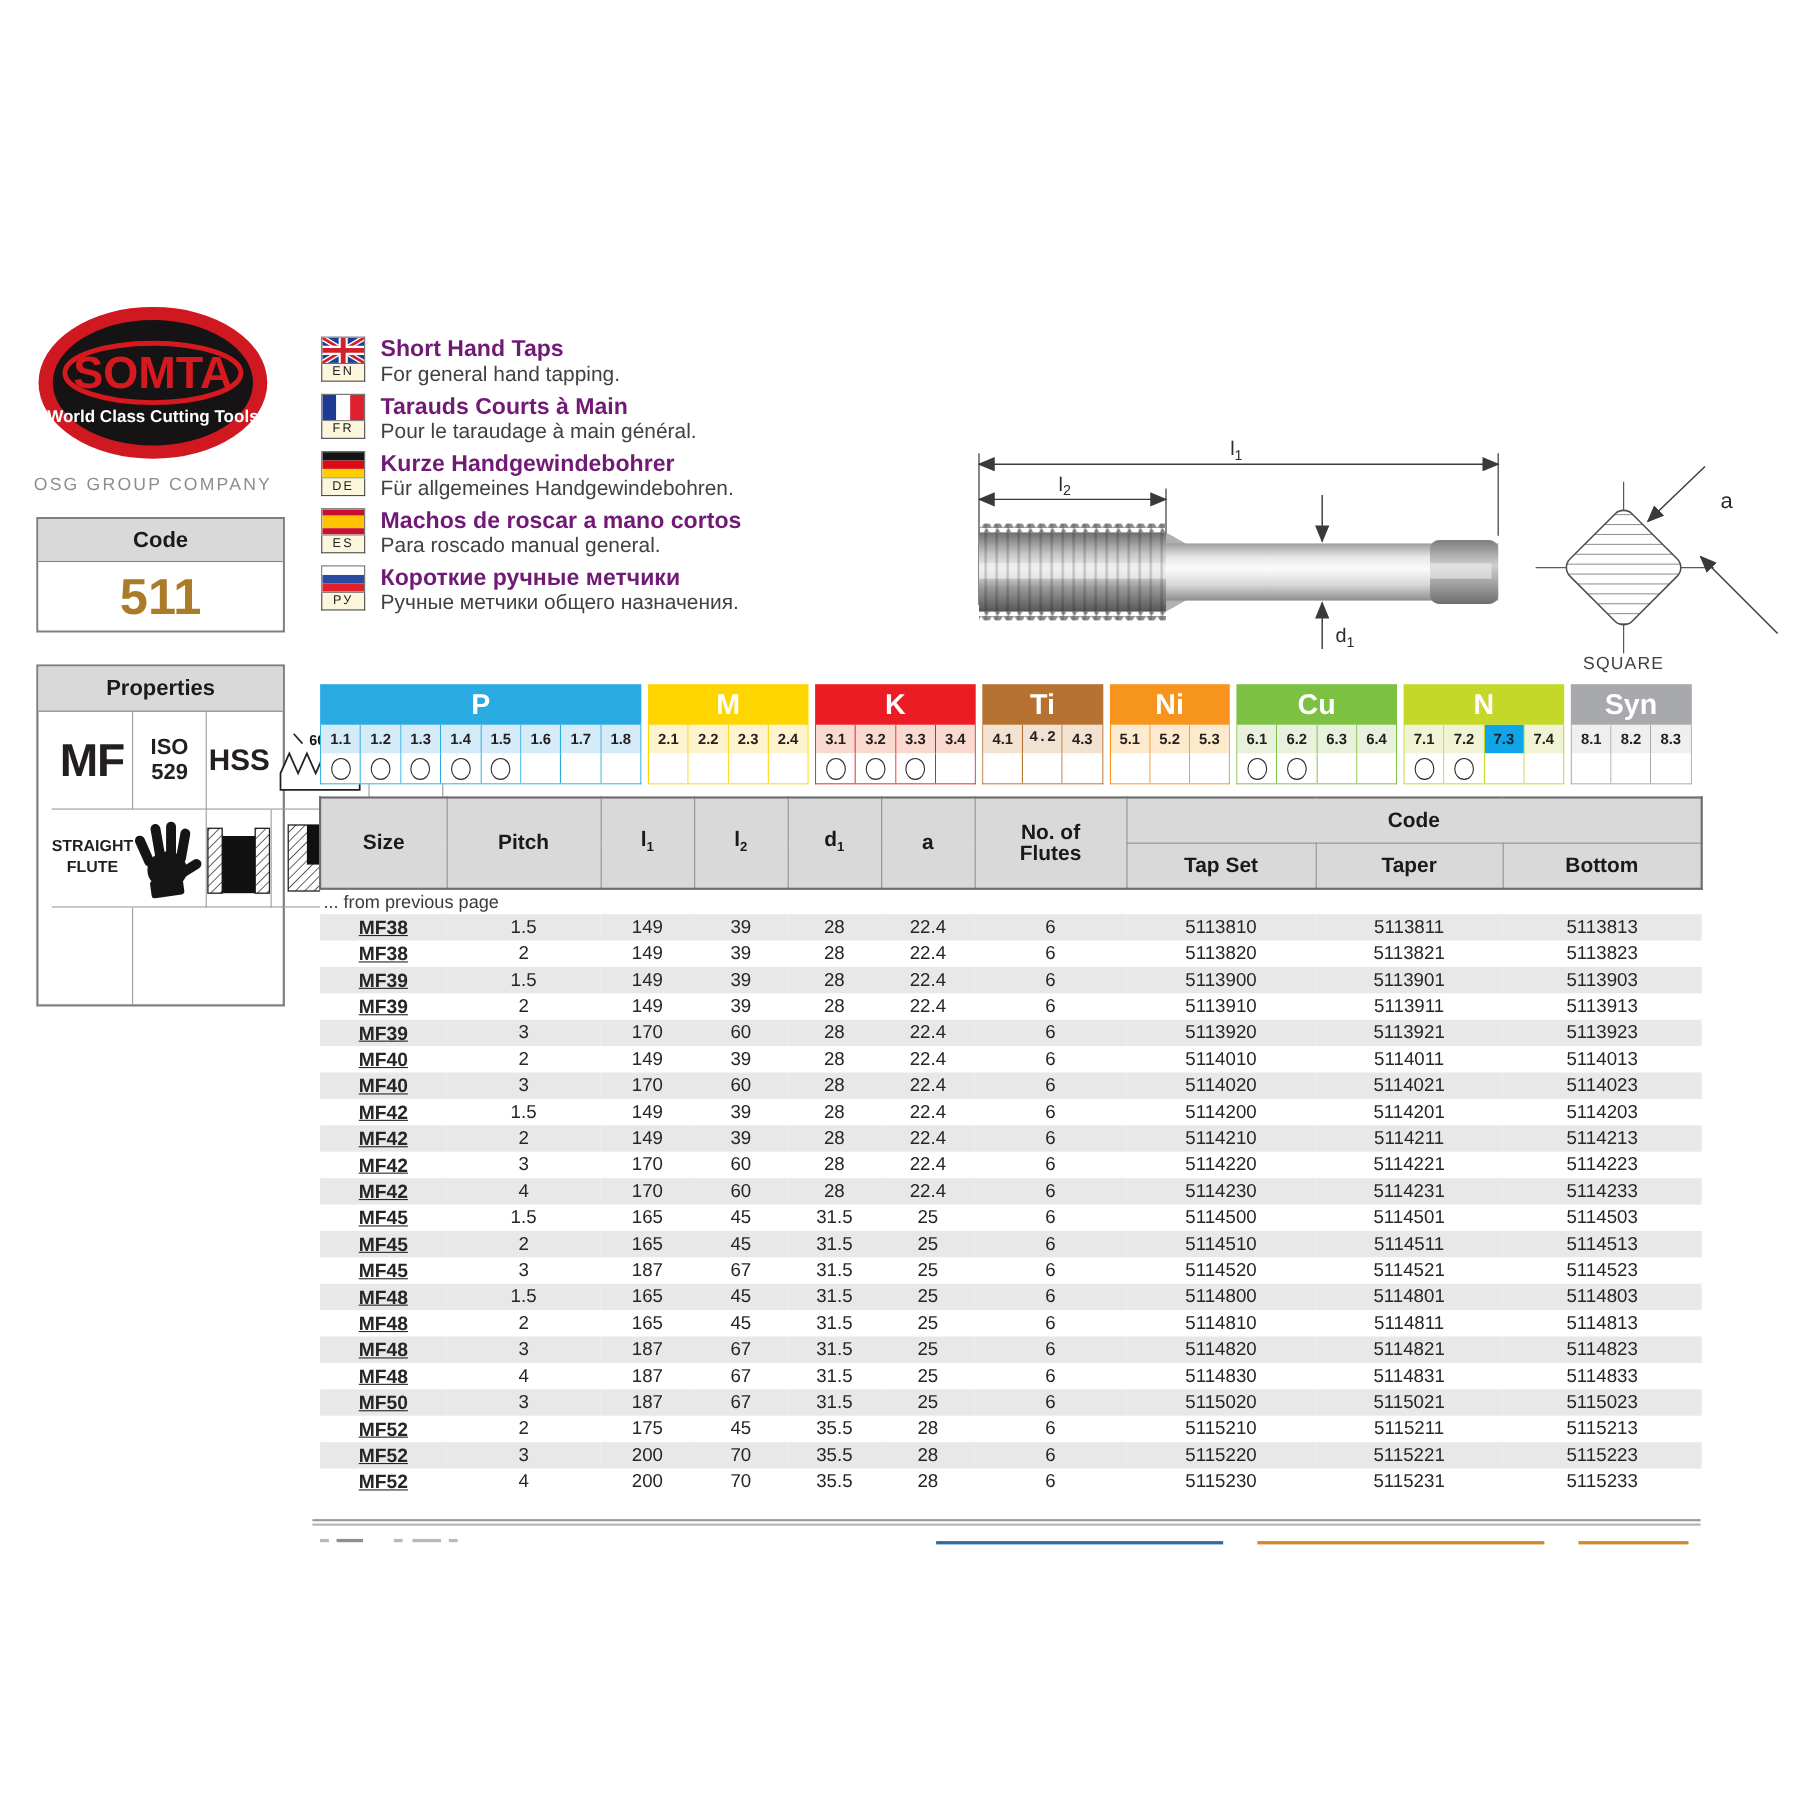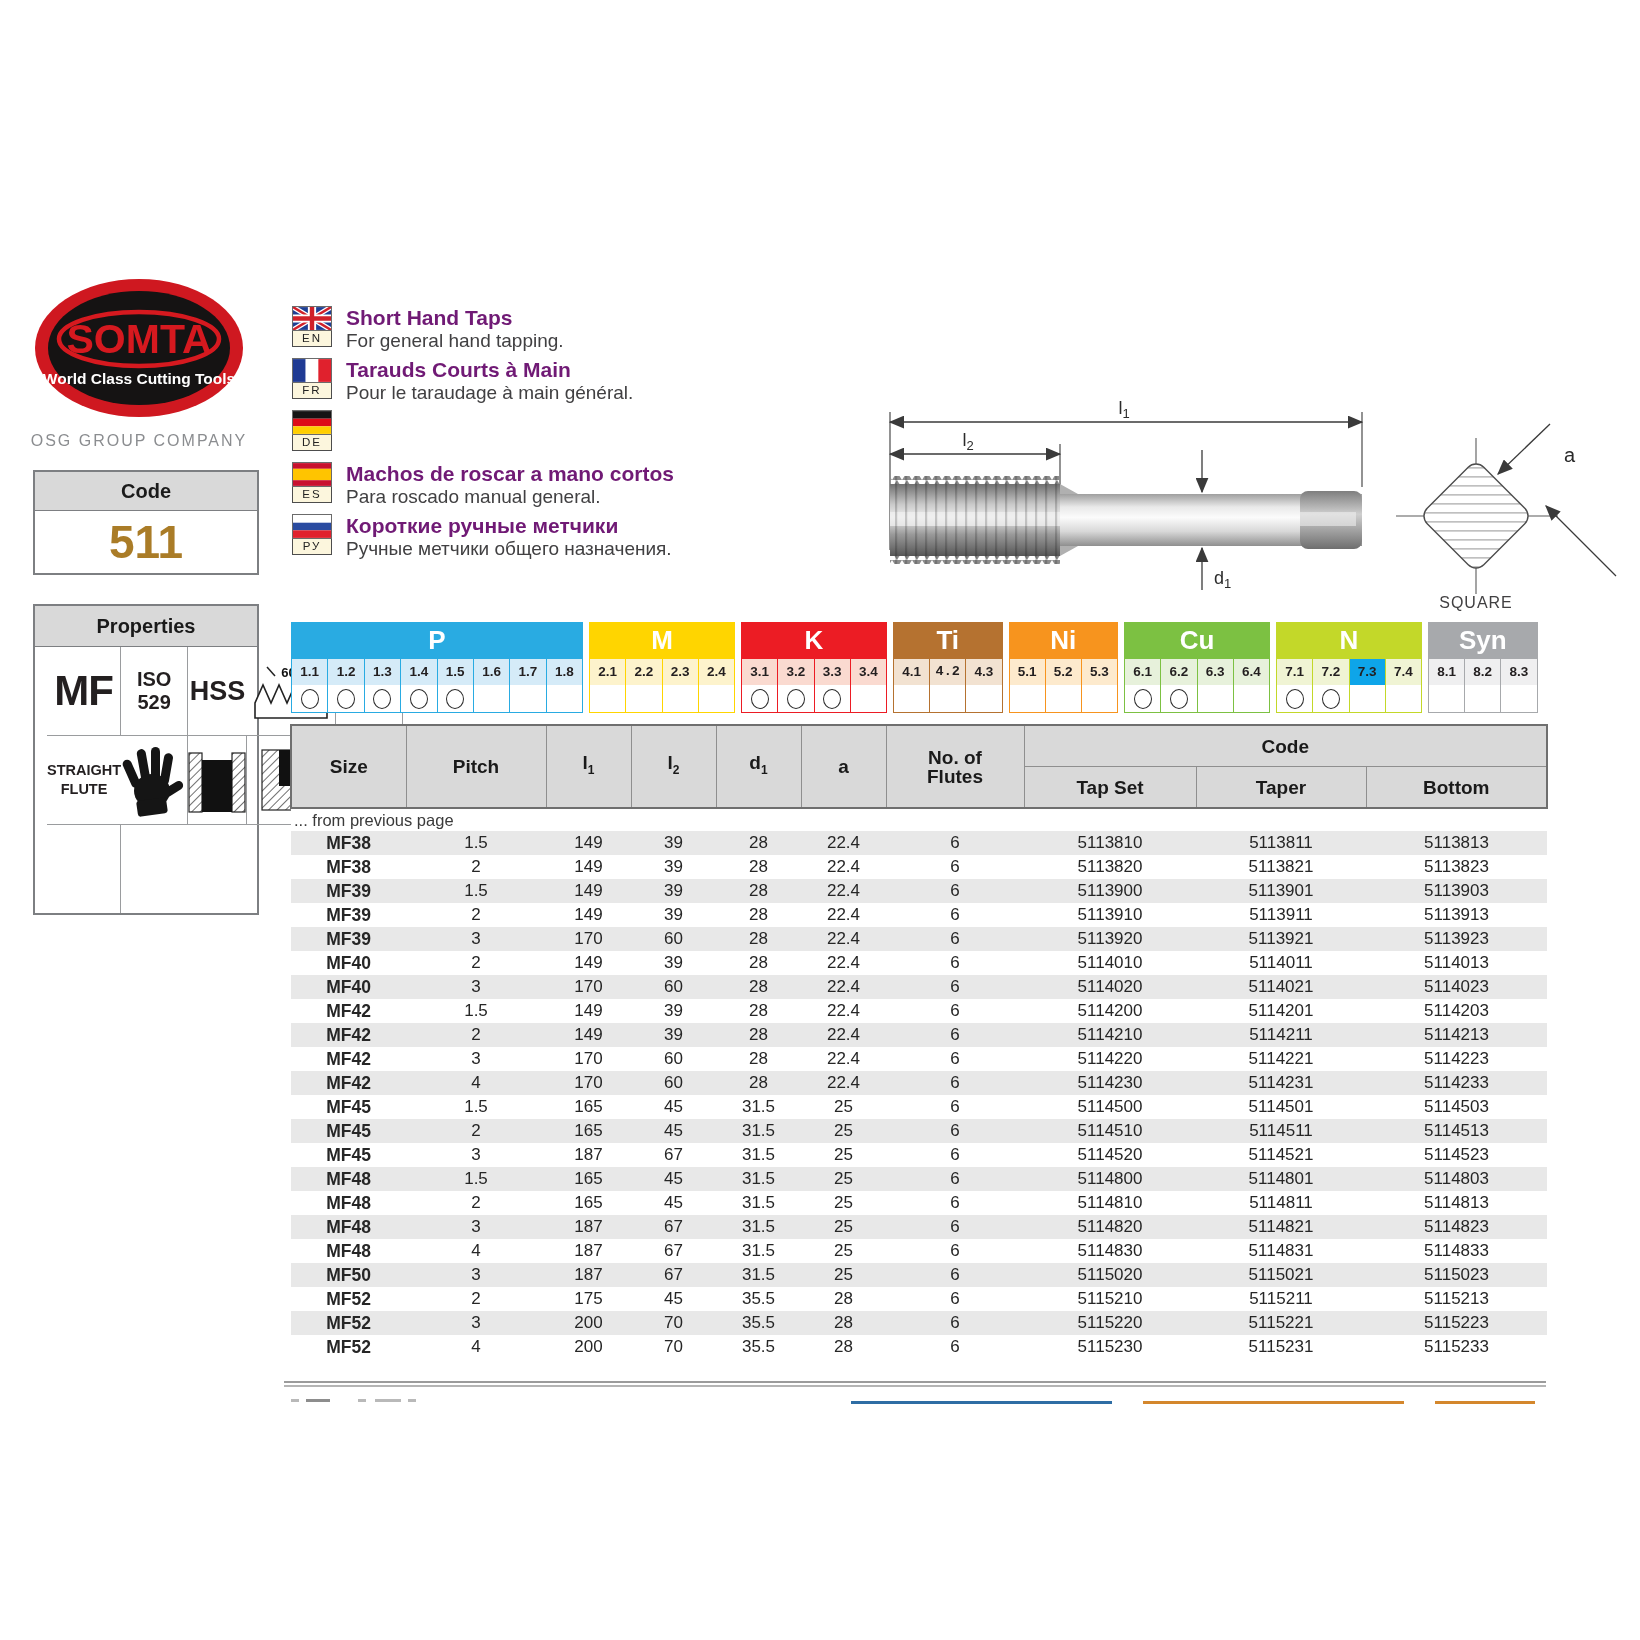--- a/index.html
+++ b/index.html
@@ -62,21 +62,21 @@
   .circle{width:16px;height:18px;border:1.8px solid #2b2b2b;border-radius:50%;background:#fff;}
 
   
   .spec-table{left:290px;top:724px;}
   table{border-collapse:collapse;width:1256px;table-layout:fixed;}
   thead{border:2px solid #6f6f6f;}
   thead th{background:#d9d9d9;border:1px solid #8f8f8f;font-size:19px;font-weight:bold;
            color:#1a1a1a;height:38px;line-height:19px;}
   tbody td{height:24px;line-height:24px;text-align:center;font-size:17px;color:#262626;padding:0;}
   tbody tr.shade{background:#e8e8e8;}
-  tbody td.size{font-weight:bold;font-size:17.5px;}
+  tbody td.size{font-weight:bold;font-size:17.5px;text-decoration:underline;}
   tr.note-row td{height:22px;line-height:22px;text-align:left;font-size:16.5px;color:#3a3a3a;
                  background:#fff;padding-left:3px;}
   sub{font-size:12px;}
 
   
   .bottom-rule{left:284px;top:1381px;width:1262px;height:6px;
                border-top:2px solid #9b9b9b;border-bottom:2px solid #b4b4b4;box-sizing:border-box;}
   .frag{top:1399px;height:3px;background:#b9b9b9;}
   .fline{top:1401px;height:3px;}
 </style>
@@ -215,20 +215,24 @@
       </div>
     </div>
     <div class="lang">
       <div class="flagcol">
         <svg class="flag" viewBox="0 0 60 36">
           <rect width="60" height="12" fill="#141414"></rect>
             <rect y="12" width="60" height="12" fill="#dd0b18"></rect>
           <rect y="24" width="60" height="12" fill="#ffce00"></rect>
         </svg>
         <div class="flaglbl">DE</div>
+      </div>
+      <div>
+        <div class="ltitle">Kurze Handgewindebohrer</div>
+        <div class="lsub">Für allgemeines Handgewindebohren.</div>
       </div>
     </div>
     <div class="lang">
       <div class="flagcol">
         <svg class="flag" viewBox="0 0 60 36">
           <rect width="60" height="9" fill="#c8102e"></rect>
             <rect y="9" width="60" height="18" fill="#ffc400"></rect>
           <rect y="27" width="60" height="9" fill="#c8102e"></rect>
         </svg>
         <div class="flaglbl">ES</div>

